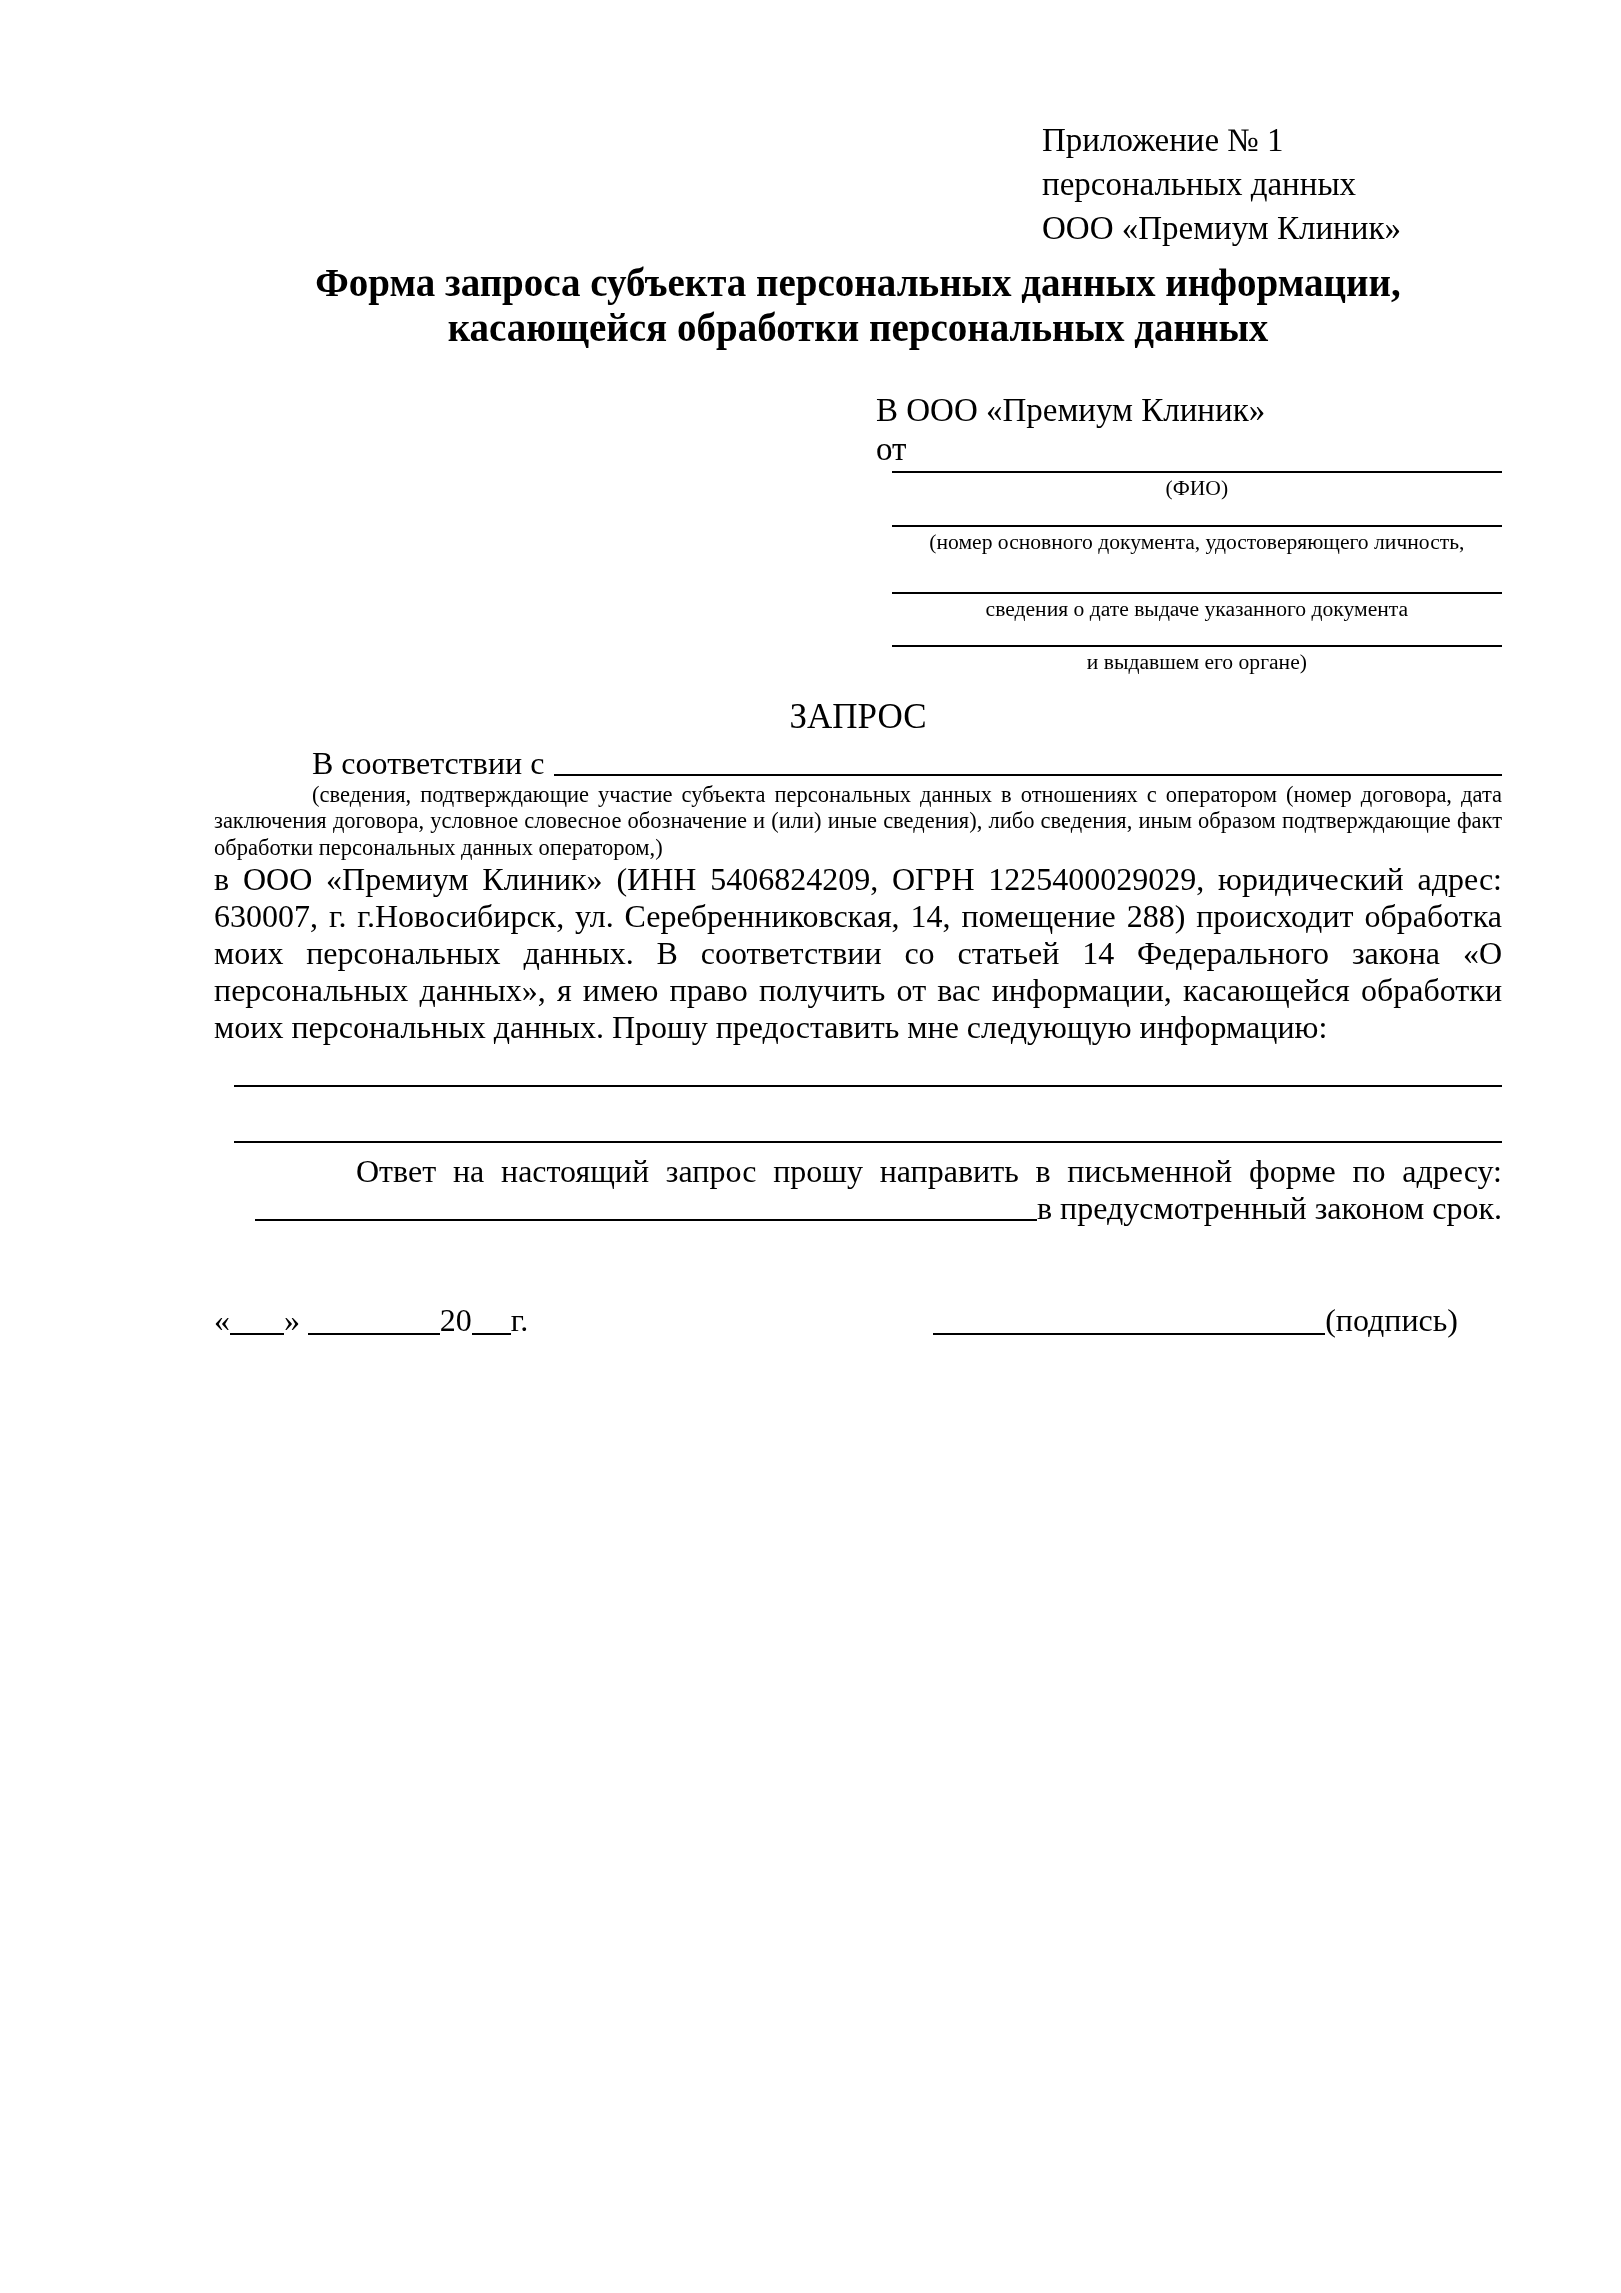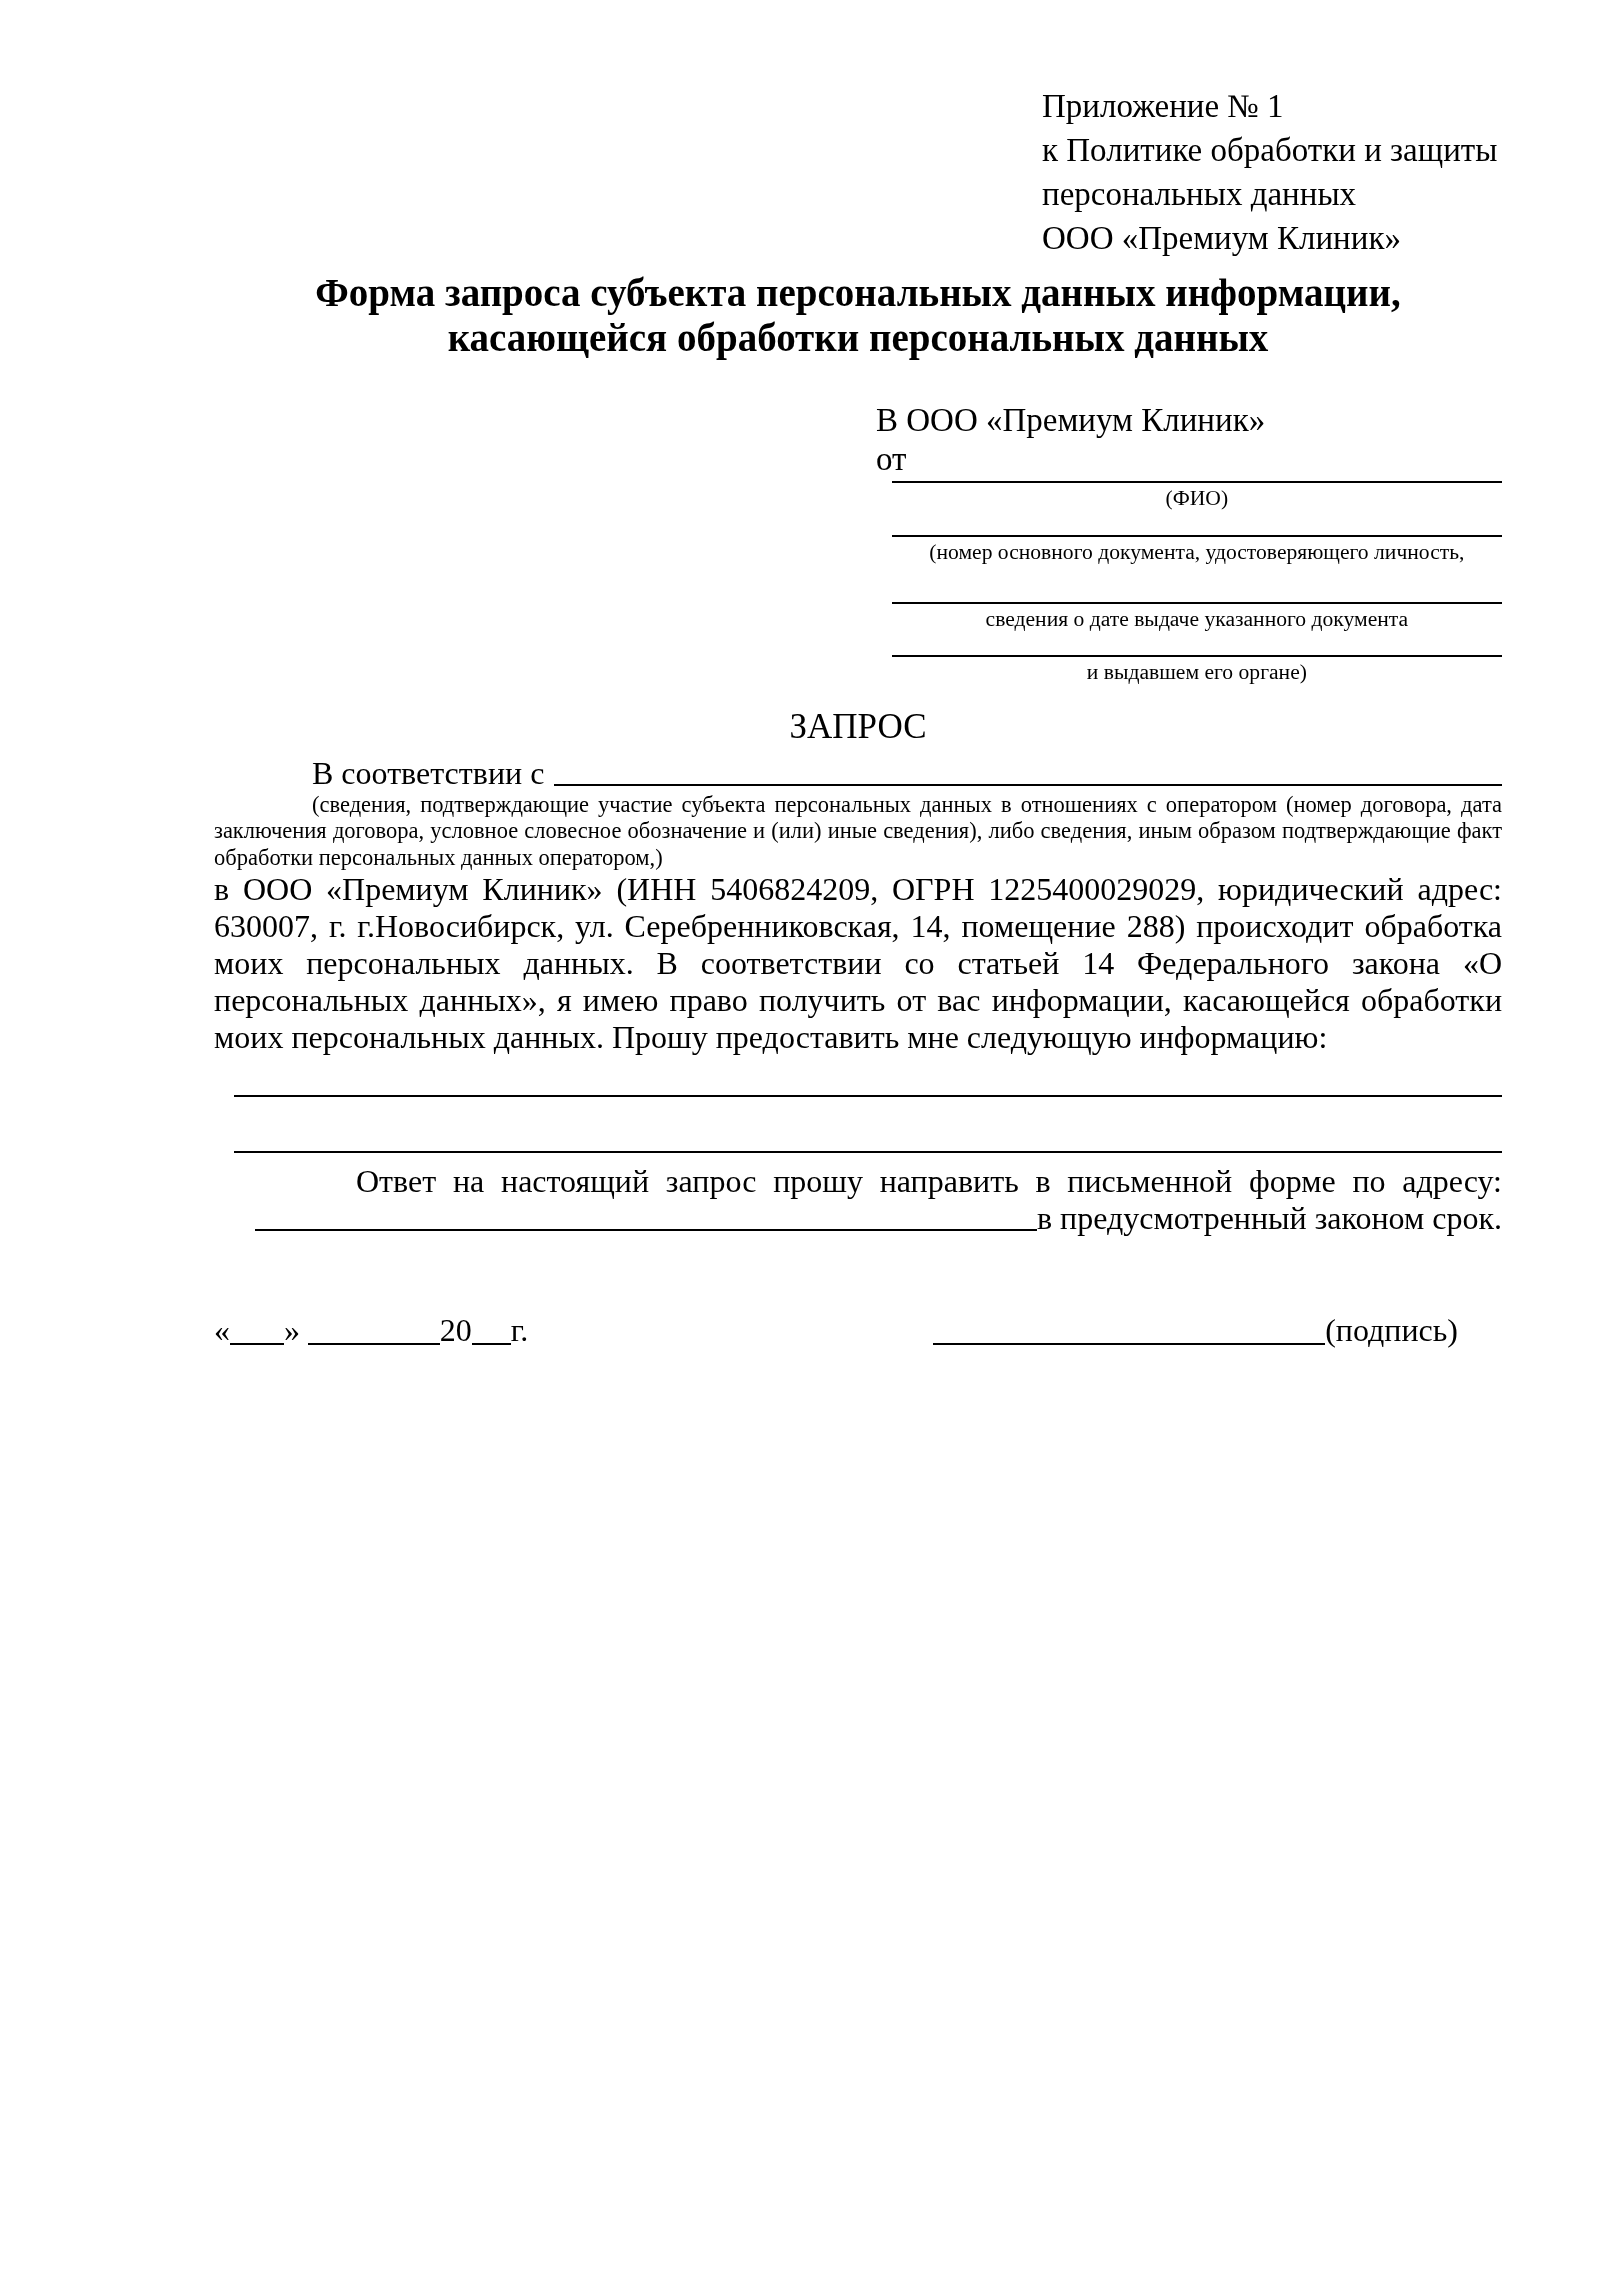--- a/index.html
+++ b/index.html
@@ -10,21 +10,21 @@
     margin:0 auto;
     background:#ffffff;
     font-family:"Liberation Serif","DejaVu Serif",serif;
     color:#000;
     overflow:hidden;
   }
   .content{position:absolute;left:214px;top:0;width:1288px;}
 
   
   .ref-block{
-    margin-top:84px;
+    margin-top:118px;
     margin-left:828px;
     font-size:33px;
     line-height:44px;
     white-space:nowrap;
   }
 
   
   .doc-title{
     margin:9.8px 0 0 0;
     font-size:39px;
@@ -112,21 +112,20 @@
   .blank.sig{width:392px;}
 </style>
 </head>
 <body>
 
 <div class="page">
   <div class="content">
 
     <div class="ref-block">
       <div>Приложение № 1</div>
-      <div>к Политике обработки и защиты</div>
       <div>персональных данных</div>
       <div>ООО «Премиум Клиник»</div>
     </div>
 
     <div class="doc-title">
       <div>Форма запроса субъекта персональных данных информации,</div>
       <div>касающейся обработки персональных данных</div>
     </div>
 
     <div class="addressee">

